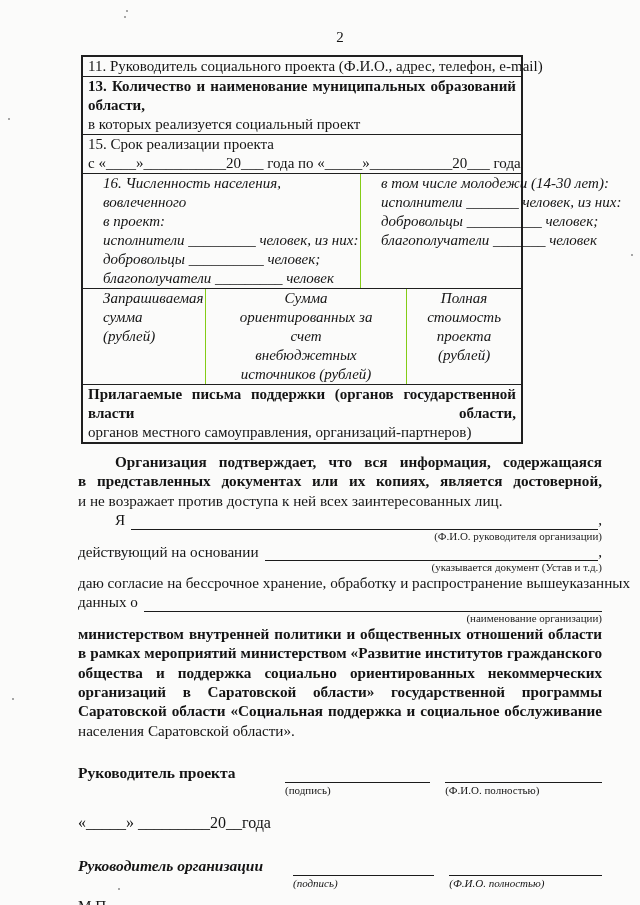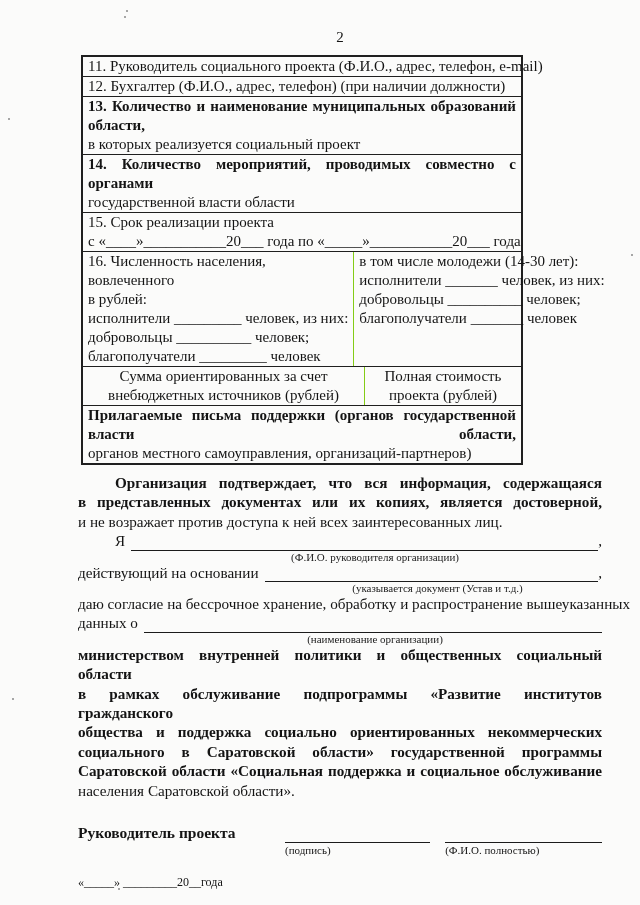--- a/index.html
+++ b/index.html
@@ -21,54 +21,54 @@
     margin-left:3px;width:442px;
     border:2px solid #1f1f1f;
     font-size:15px;line-height:19px;
     box-sizing:border-box;
   }
   .trow{border-bottom:1px solid #1f1f1f;}
   .trow:last-child{border-bottom:none;}
   .trow .ln{padding:0 5px;}
   .trow.cols{display:flex;}
   .tcell{box-sizing:border-box;}
-  .tcell .ln{padding:0 5px;}
+  .tcell .ln{padding:0 20px;font-style:italic;}
   .tcell + .tcell{border-left:1px solid #84cc16;}
   .c16l{width:277px;}
   .c16r{flex:1;}
   .cm1{width:122px;}
   .cm2{width:281px;text-align:center;}
   .cm3{flex:1;text-align:center;}
   .sp{text-align:justify;text-align-last:justify;font-weight:bold;}
   .nw{white-space:nowrap;}
   
   .para{font-size:15.2px;line-height:19.4px;}
   .para .ind{padding-left:37px;}
   .decl{margin-top:8px;}
   
   .fillrow{display:flex;align-items:flex-end;font-size:15.2px;line-height:19.4px;}
   .fillrow .lbl{white-space:nowrap;}
   .fillrow .lbl.ind{margin-left:37px;}
   .blankline{flex:1;border-bottom:1px solid #1b1b1b;height:17px;margin-left:6px;}
-  .caption{font-size:11px;line-height:12px;text-align:center;color:#222;}
+  .caption{font-size:11px;line-height:12px;text-align:right;color:#222;}
   .cap-fio{margin-left:70px;}
   .cap-doc{margin-left:195px;}
   .cap-org{margin-left:70px;}
   
   .sig-grid{
     display:grid;
     grid-template-columns:207px 1fr 15px 1.08fr;
     font-size:15.5px;line-height:20px;
     column-gap:0;
   }
   .sig-grid.org{grid-template-columns:215px 1fr 15px 1.08fr;font-style:italic;}
   .sig-label{font-weight:bold;white-space:nowrap;}
   .sig-line{border-bottom:1px solid #1b1b1b;align-self:end;height:16px;}
   .sig-cap{font-size:11px;line-height:13px;text-align:left;padding-top:1px;}
-  .date-line{font-size:12px;line-height:19px;white-space:nowrap;}
+  .date-line{font-size:16px;line-height:19px;white-space:nowrap;}
   .stamp{font-size:15.2px;line-height:19px;}
   .mt22{margin-top:23px;}
   .mt16{margin-top:16px;}
   .mt24{margin-top:24px;}
   .mt6{margin-top:6px;}
   
   .speck{position:absolute;background:#8a8a8a;border-radius:50%;width:2px;height:2px;}
 </style>
 </head>
 <body>
@@ -82,50 +82,47 @@
 
 <div class="content">
 
   <div class="pagenum">2</div>
 
   <div class="doc-table">
     <div class="trow">
       <div class="ln nw">11. Руководитель социального проекта (Ф.И.О., адрес, телефон, e-mail)</div>
     </div>
     <div class="trow">
-      <div class="ln nw">12. Бухгалтер (Ф.И.О., адрес, телефон) (при наличии должности)</div>
-    </div>
-    <div class="trow">
       <div class="ln sp">13. Количество и наименование муниципальных образований области,</div>
       <div class="ln">в которых реализуется социальный проект</div>
-    </div>
-    <div class="trow">
-      <div class="ln sp">14. Количество мероприятий, проводимых совместно с органами</div>
-      <div class="ln">государственной власти области</div>
     </div>
     <div class="trow">
       <div class="ln">15. Срок реализации проекта</div>
       <div class="ln nw">с «____»___________20___ года по «_____»___________20___ года</div>
     </div>
     <div class="trow cols">
       <div class="tcell c16l">
         <div class="ln">16. Численность населения, вовлеченного</div>
-        <div class="ln">в рублей:</div>
+        <div class="ln">в проект:</div>
         <div class="ln nw">исполнители _________ человек, из них:</div>
         <div class="ln nw">добровольцы __________ человек;</div>
         <div class="ln nw">благополучатели _________ человек</div>
       </div>
       <div class="tcell c16r">
         <div class="ln">в том числе молодежи (14-30 лет):</div>
         <div class="ln nw">исполнители _______ человек, из них:</div>
         <div class="ln nw">добровольцы __________ человек;</div>
         <div class="ln nw">благополучатели _______ человек</div>
       </div>
     </div>
     <div class="trow cols">
+      <div class="tcell cm1">
+        <div class="ln">Запрашиваемая</div>
+        <div class="ln">сумма (рублей)</div>
+      </div>
       <div class="tcell cm2">
         <div class="ln">Сумма ориентированных за счет</div>
         <div class="ln">внебюджетных источников (рублей)</div>
       </div>
       <div class="tcell cm3">
         <div class="ln">Полная стоимость</div>
         <div class="ln">проекта (рублей)</div>
       </div>
     </div>
     <div class="trow">
@@ -158,24 +155,24 @@
     <div class="nw">даю согласие на бессрочное хранение, обработку и распространение вышеуказанных</div>
   </div>
 
   <div class="fillrow">
     <span class="lbl">данных о</span>
     <span class="blankline"></span>
   </div>
   <div class="caption cap-org">(наименование организации)</div>
 
   <div class="para">
-    <div class="sp">министерством внутренней политики и общественных социальный области</div>
-    <div class="sp">в рамках обслуживание подпрограммы «Развитие институтов гражданского</div>
+    <div class="sp">министерством внутренней политики и общественных отношений области</div>
+    <div class="sp">в рамках мероприятий министерством «Развитие институтов гражданского</div>
     <div class="sp">общества и поддержка социально ориентированных некоммерческих</div>
-    <div class="sp">социального в Саратовской области» государственной программы</div>
+    <div class="sp">организаций в Саратовской области» государственной программы</div>
     <div class="sp">Саратовской области «Социальная поддержка и социальное обслуживание</div>
     <div>населения Саратовской области».</div>
   </div>
 
   <div class="sig-grid mt22">
     <div class="sig-label">Руководитель проекта</div>
     <div class="sig-line"></div>
     <div></div>
     <div class="sig-line"></div>
     <div></div>

